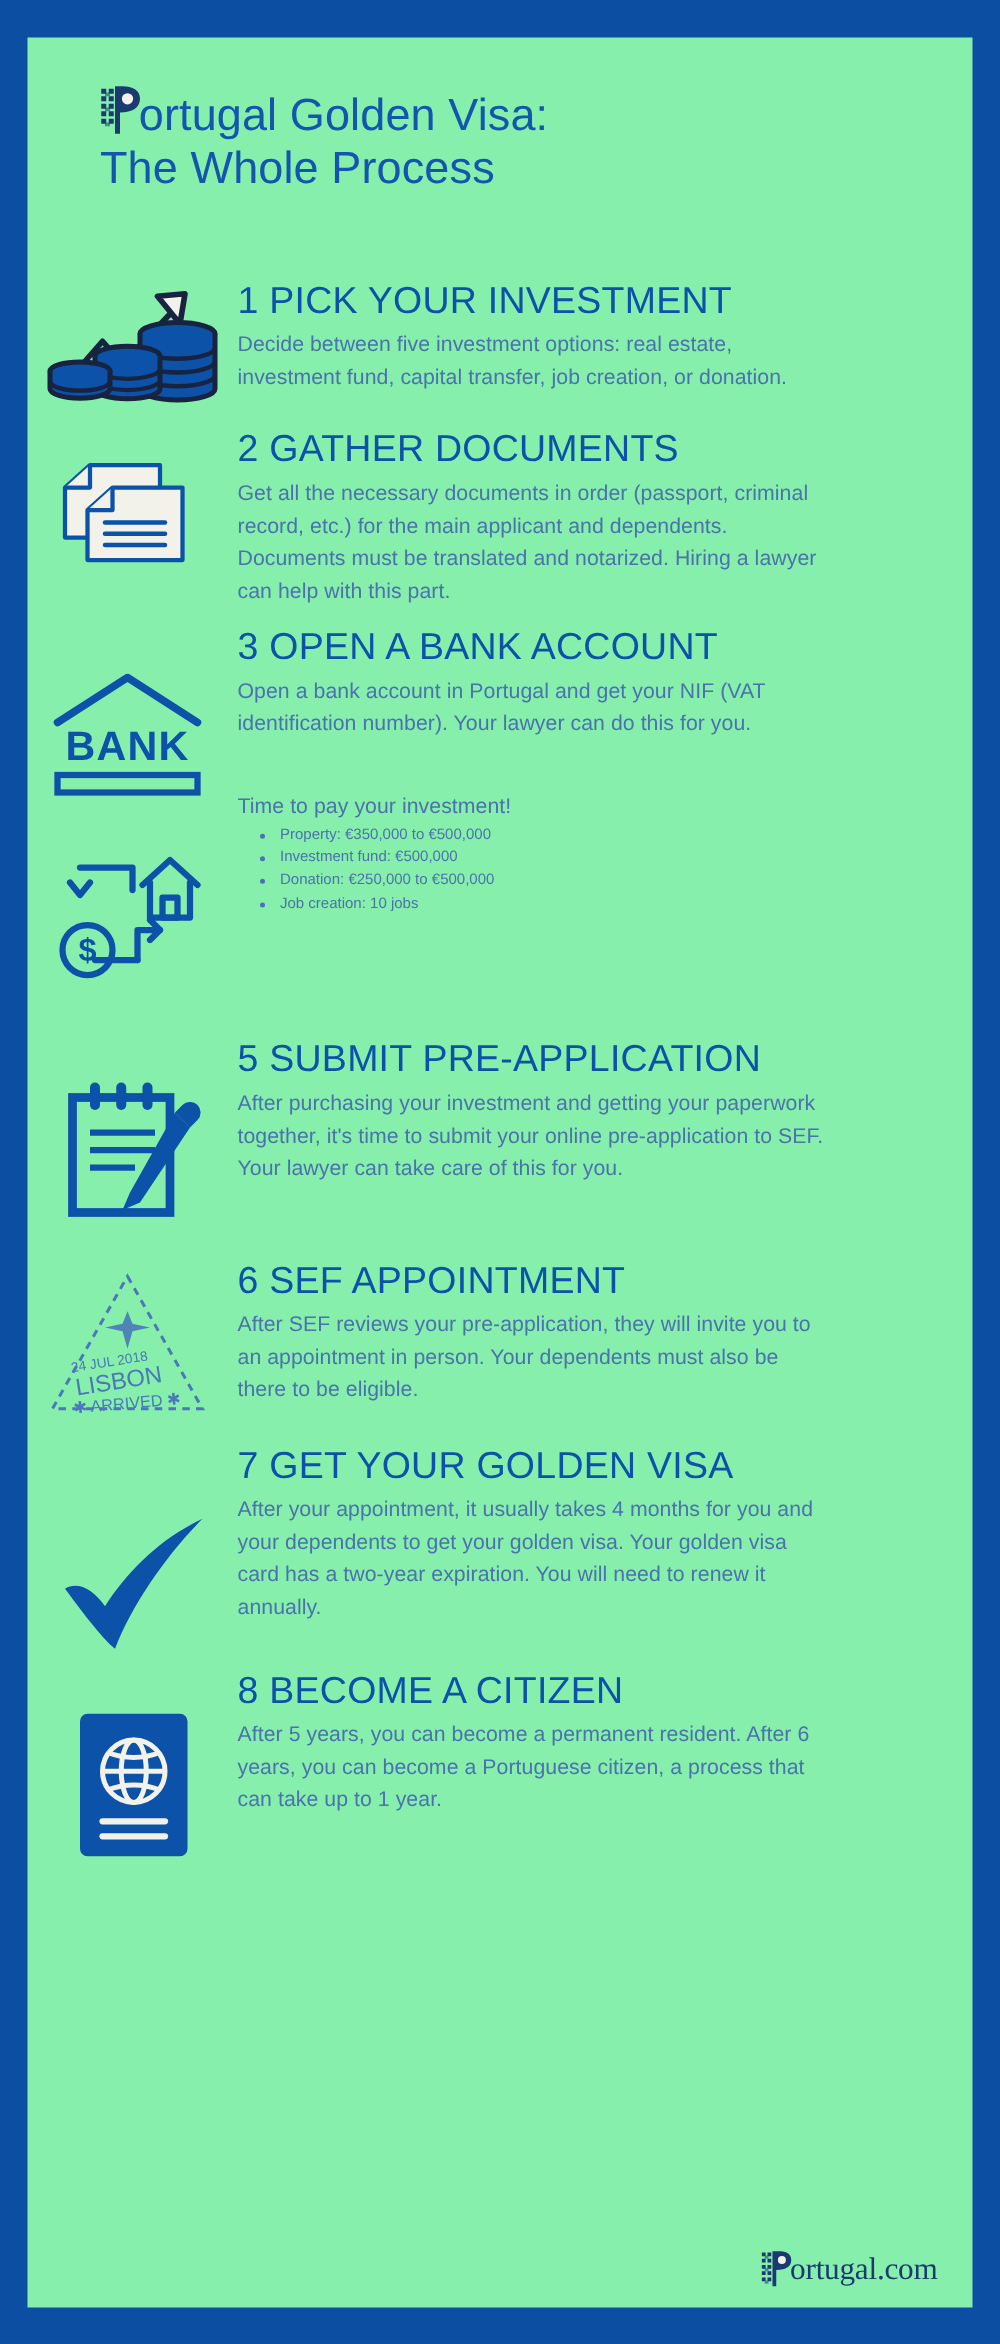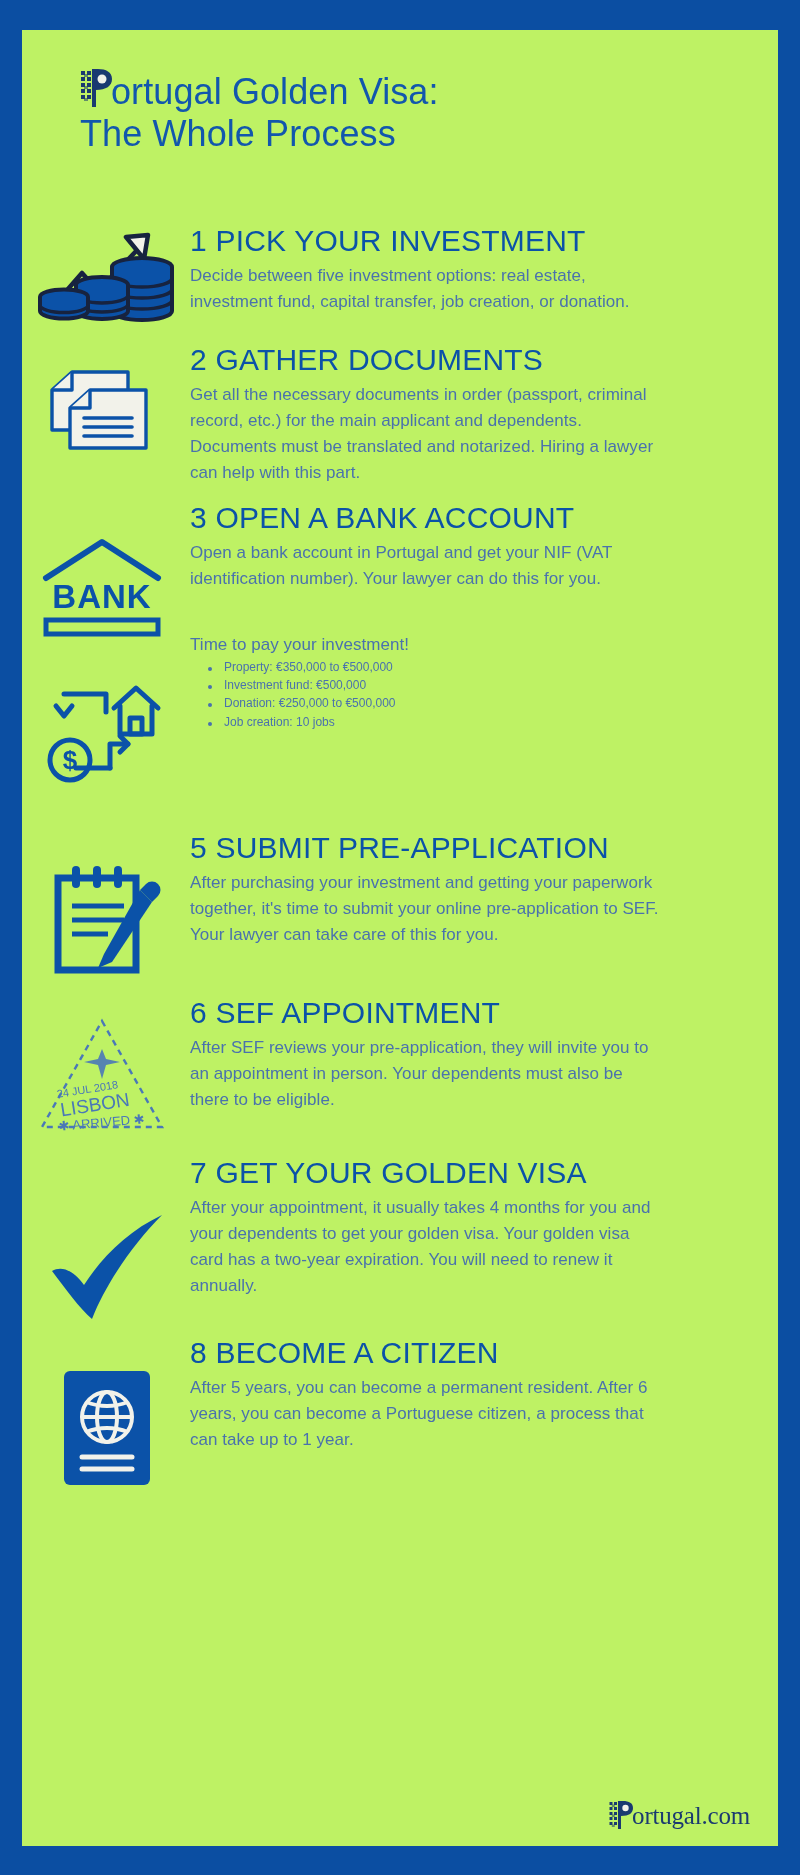--- a/index.html
+++ b/index.html
@@ -15,21 +15,21 @@
     height: 1875px;
     background: #0b4ea2;
     overflow: hidden;
   }
   .inner-card {
     position: absolute;
     left: 22px;
     top: 30px;
     width: 756px;
     height: 1816px;
-    background: #bef264;
+    background: #86efac;
   }
   .content {
     position: relative;
     width: 100%;
     height: 100%;
     padding: 0;
   }
 
   
   .title-block {
@@ -297,21 +297,21 @@
           <svg viewBox="0 0 152 124" width="152" height="124">
             <polygon points="66,8 126,114 6,114" fill="none" stroke="#4a78b8" stroke-width="2.4" stroke-dasharray="6 5"></polygon>
             <g fill="#4a78b8">
               <path d="M66 36 L70 46 L84 49 L70 52 L66 66 L62 52 L48 49 L62 46 Z" opacity="0.9"></path>
             </g>
             <text x="52" y="80" text-anchor="middle" font-family="Liberation Sans, sans-serif" font-size="11" fill="#4a78b8" transform="rotate(-9 52 80)">24 JUL 2018</text>
             <text x="60" y="98" text-anchor="middle" font-family="Liberation Sans, sans-serif" font-size="19" fill="#4a78b8" transform="rotate(-9 60 98)">LISBON</text>
             <text x="66" y="114" text-anchor="middle" font-family="Liberation Sans, sans-serif" font-size="13" fill="#4a78b8" transform="rotate(-5 66 114)">✱ ARRIVED ✱</text>
           </svg>
         </div>
-        <div class="step-body" style="top:0;">
+        <div class="step-body" style="top:12px;">
           <div class="step-title">6 SEF APPOINTMENT</div>
           <div class="step-text">After SEF reviews your pre-application, they will invite you to an appointment in person. Your dependents must also be there to be eligible.</div>
         </div>
       </div>
 
       <div class="step" style="top:1125px;">
         <div class="step-icon" style="top:60px;">
           <svg viewBox="0 0 152 120" width="152" height="120">
             <path d="M16 56 C26 50 38 56 48 70 C66 42 92 16 126 0 C98 28 70 68 56 104 C44 94 28 72 16 56 Z" fill="#0b52a8"></path>
           </svg>

